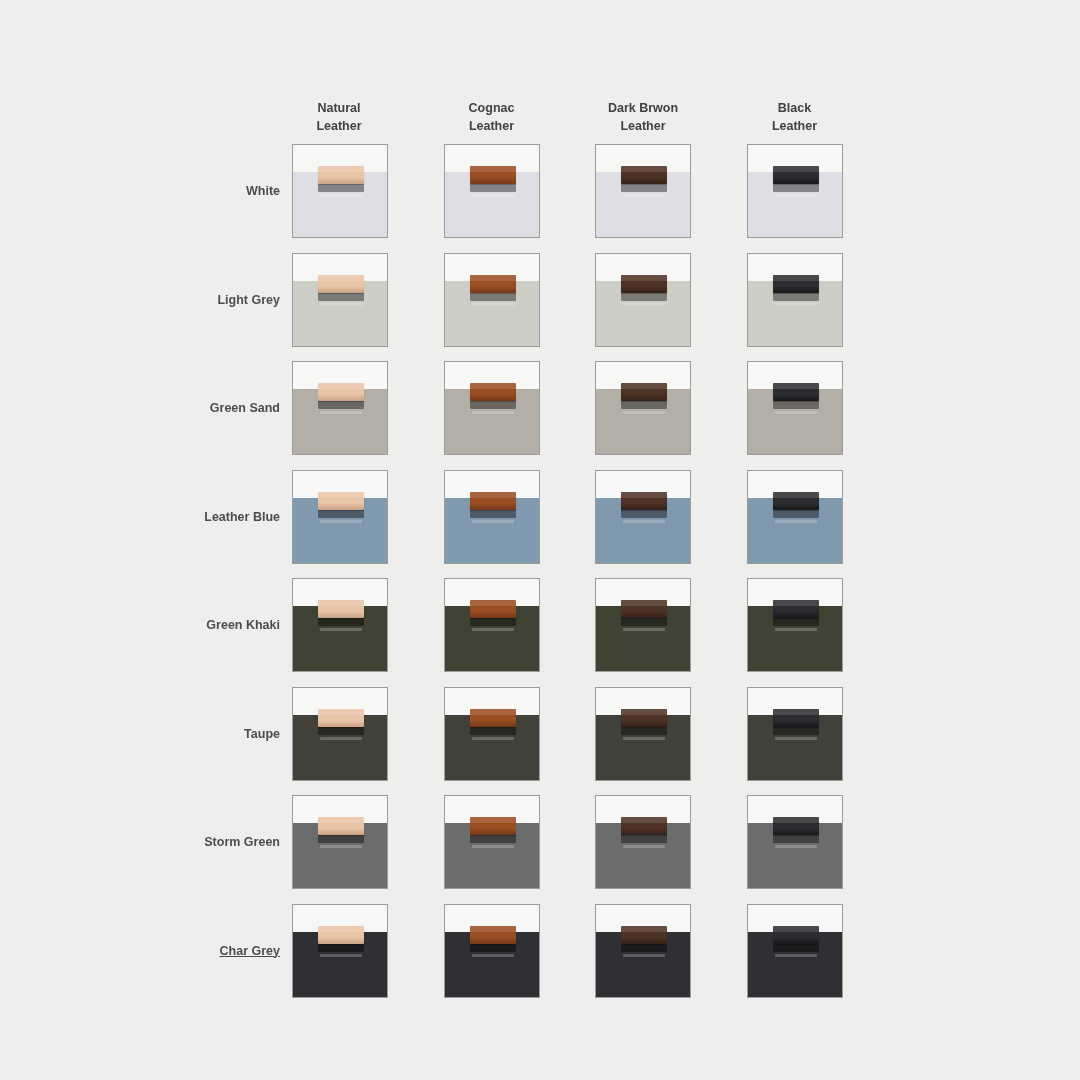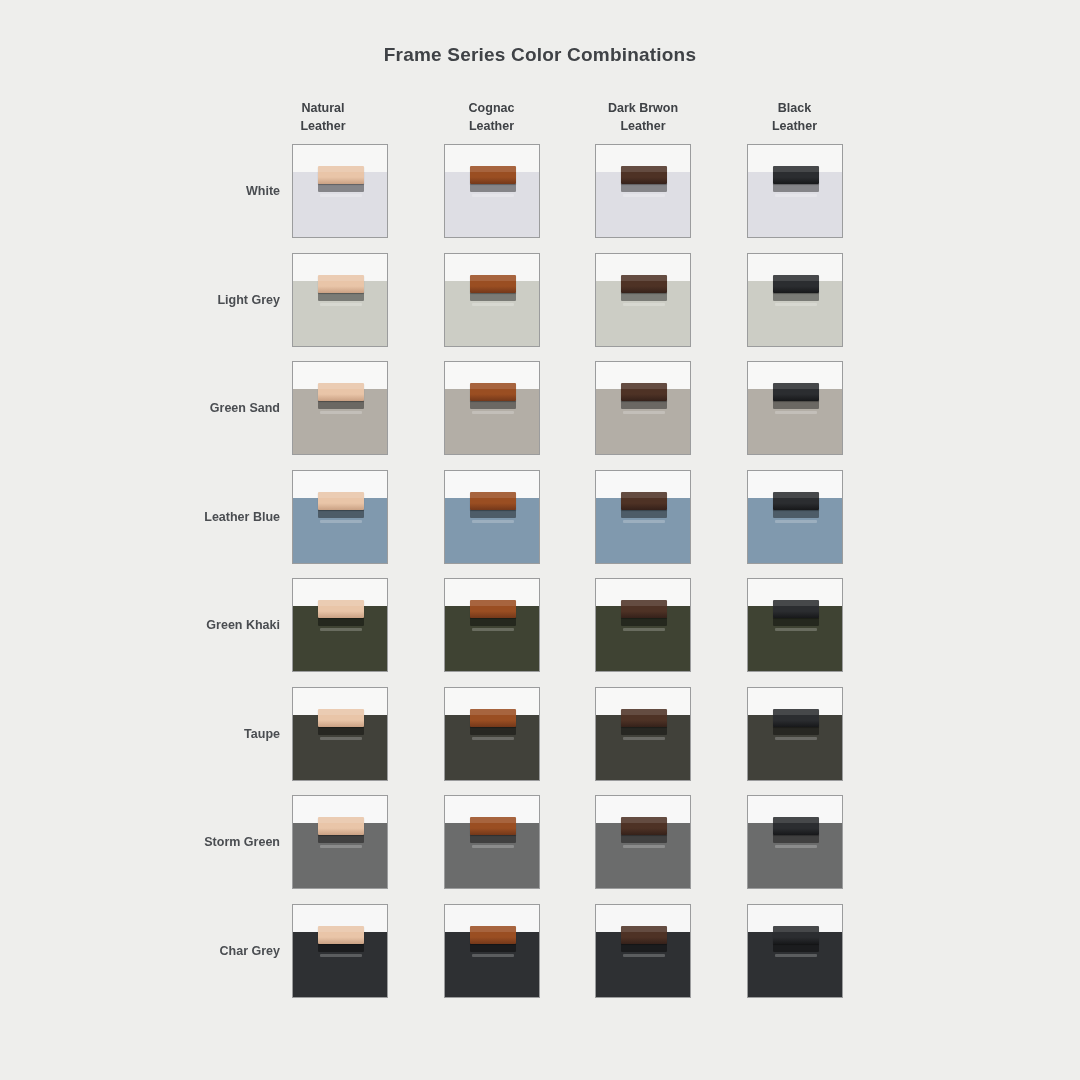--- a/index.html
+++ b/index.html
@@ -138,24 +138,23 @@
     top: 0;
     height: 6px;
     background: rgba(255,255,255,0.13);
   }
 </style>
 </head>
 <body>
 
 <div id="page">
 
-  <div class="title">Frame Series Color Combinations</div>
 
   <div class="grid" id="grid">
-      <div class="col-header" style="left: 248px; top: 99px;">
+      <div class="col-header" style="left: 264px; top: 99px;">
         <span class="hl">Natural</span>
         <span class="hl">Leather</span>
       </div>
       <div class="col-header" style="left: 416.5px; top: 99px;">
         <span class="hl">Cognac</span>
         <span class="hl">Leather</span>
       </div>
       <div class="col-header" style="left: 568px; top: 99px;">
         <span class="hl">Dark Brwon</span>
         <span class="hl">Leather</span>
@@ -360,21 +359,21 @@
         <div class="highlight"></div>
         <div class="handle" style="background: linear-gradient(rgb(78, 50, 37) 0%, rgb(78, 50, 37) 62%, rgb(53, 33, 26) 100%);"></div>
       </div>
       <div class="cell" title="Storm Grey / Black Leather" style="left: 746.5px; top: 795px;">
         <div class="top-band" style="background: rgb(248, 248, 248);"></div>
         <div class="body" style="background: rgb(107, 108, 108);"></div>
         <div class="recess"></div>
         <div class="highlight"></div>
         <div class="handle" style="background: linear-gradient(rgb(43, 45, 48) 0%, rgb(43, 45, 48) 62%, rgb(23, 24, 26) 100%);"></div>
       </div>
-      <div class="row-label" style="left: 130px; top: 943.5px;">Char Grey</div>
+      <div class="row-label" style="left: 130px; top: 943.5px; text-decoration: underline;">Char Grey</div>
       <div class="cell" title="Char Grey / Natural Leather" style="left: 292px; top: 903.5px;">
         <div class="top-band" style="background: rgb(247, 247, 247);"></div>
         <div class="body" style="background: rgb(46, 48, 51);"></div>
         <div class="recess"></div>
         <div class="highlight"></div>
         <div class="handle" style="background: linear-gradient(rgb(233, 197, 168) 0%, rgb(233, 197, 168) 62%, rgb(202, 161, 132) 100%);"></div>
       </div>
       <div class="cell" title="Char Grey / Cognac Leather" style="left: 443.5px; top: 903.5px;">
         <div class="top-band" style="background: rgb(247, 247, 247);"></div>
         <div class="body" style="background: rgb(46, 48, 51);"></div>

